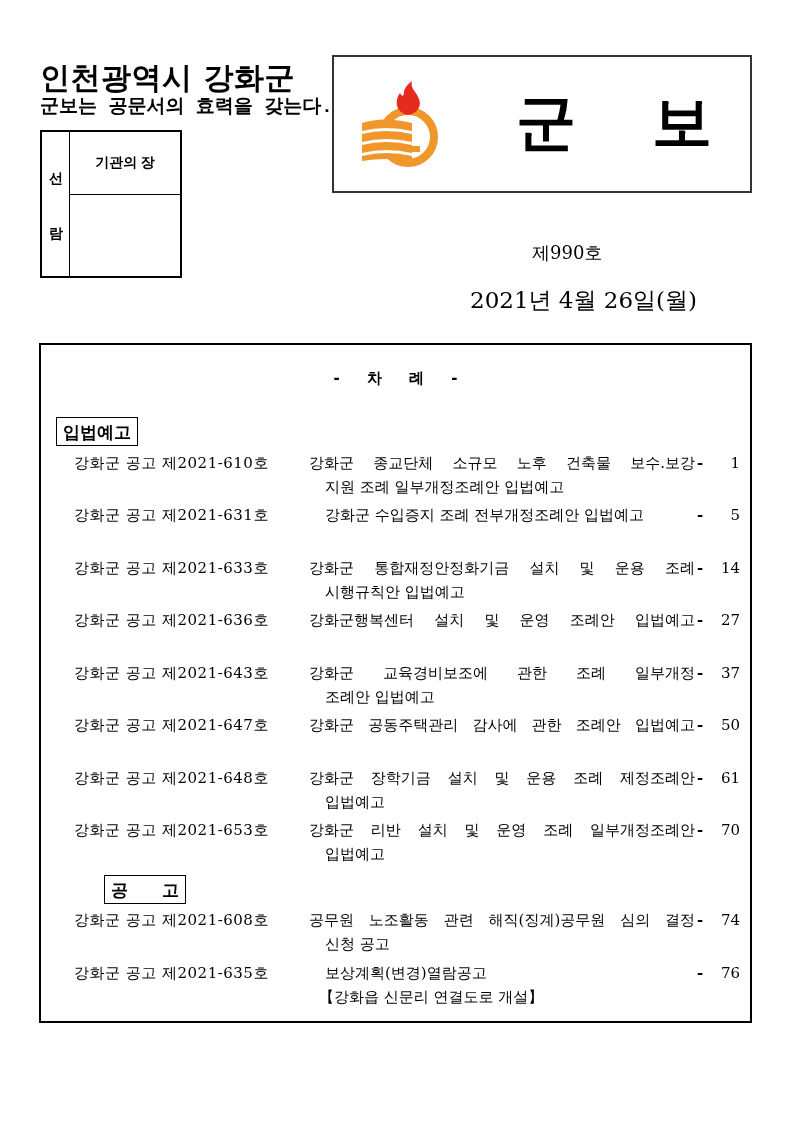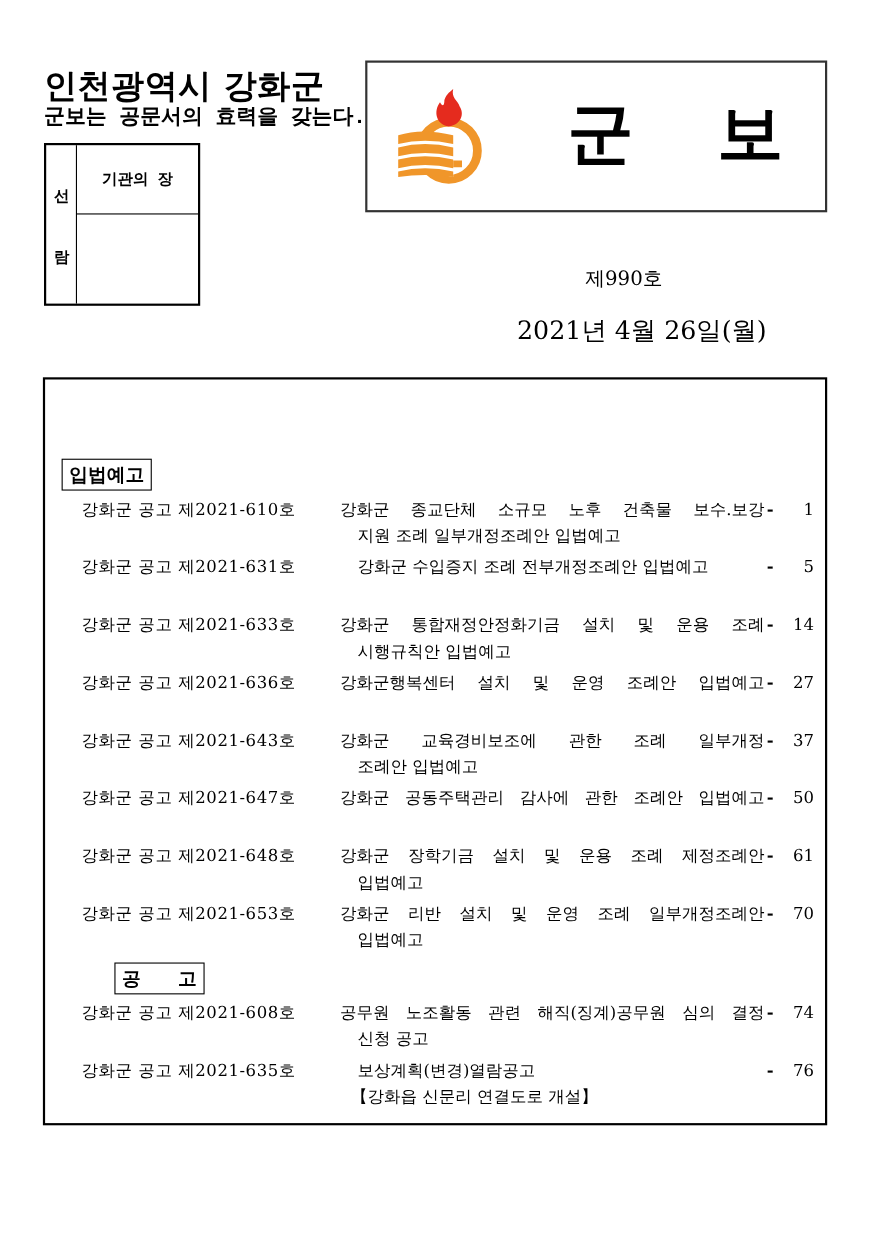--- a/index.html
+++ b/index.html
@@ -2,21 +2,21 @@
 <html><head>
 <meta charset="utf-8">
 <style>
   html, body { margin:0; padding:0; background:#ffffff; }
   body { width:793px; height:1121px; position:relative; overflow:hidden; color:#000; font-family:"DejaVu Serif", serif; }
   .org-title { position:absolute; left:40px; top:58px; font-family:"DejaVu Sans", sans-serif; font-weight:bold; font-size:30px; letter-spacing:0.5px; }
   .org-sub { position:absolute; left:40px; top:93px; font-family:Liberation Mono, monospace; font-weight:bold; font-size:19px; }
   .review-box { position:absolute; left:40px; top:130px; width:142px; height:148px; border:2px solid #000; box-sizing:border-box; }
   .review-left { position:absolute; left:0; top:0; width:28px; height:100%; border-right:1.5px solid #000; box-sizing:border-box; }
   .review-left span { position:absolute; left:0; width:28px; text-align:center; font-family:"DejaVu Sans", sans-serif; font-weight:bold; font-size:14px; }
-  .review-head { position:absolute; left:28px; top:0; right:0; height:63px; border-bottom:1.5px solid #000; box-sizing:border-box; text-align:center; padding-top:22px; font-family:Liberation Mono, monospace; font-weight:bold; font-size:14px; }
+  .review-head { position:absolute; left:28px; top:0; right:0; height:63px; border-bottom:1.5px solid #000; box-sizing:border-box; text-align:center; padding-top:22px; font-family:Liberation Serif, serif; font-weight:bold; font-size:14px; }
   .banner { position:absolute; left:332px; top:55px; width:420px; height:138px; border:2px solid #333; box-sizing:border-box; }
   .banner-logo { position:absolute; left:22px; top:22px; width:90px; height:92px; }
   .banner-char { position:absolute; top:30px; font-family:"DejaVu Sans", sans-serif; font-weight:bold; font-size:60px; line-height:70px; }
   .issue-no { position:absolute; left:532px; top:241px; font-size:18px; }
   .issue-date { position:absolute; left:470px; top:285px; font-size:23px; }
   .toc { position:absolute; left:39px; top:343px; width:713px; height:680px; border:2px solid #000; box-sizing:border-box; }
   .toc-title { position:absolute; left:0; right:0; top:24px; text-align:center; font-family:"DejaVu Sans", sans-serif; font-weight:bold; font-size:15px; word-spacing:22px; }
   .section-box { position:absolute; left:15px; border:1.5px solid #000; font-family:"DejaVu Sans", sans-serif; font-weight:bold; font-size:17px; padding:3px 6px 2px 6px; line-height:22px; }
   .entry { position:absolute; left:0; right:0; font-size:15px; line-height:24px; }
   .entry .no { position:absolute; left:33px; white-space:nowrap; letter-spacing:0.5px; }
@@ -51,20 +51,21 @@
     <path d="M52 36 C40 34 38 22 44 14 C46 18 48 18 48 12 C50 6 54 4 56 2 C54 10 60 12 62 18 C66 24 64 34 52 36 Z" fill="#e52b1e"></path>
   </svg>
   <div class="banner-char" style="left:182px">군</div>
   <div class="banner-char" style="left:318px">보</div>
 </div>
 
 <div class="issue-no">제990호</div>
 <div class="issue-date">2021년 4월 26일(월)</div>
 
 <div class="toc">
+  <div class="toc-title">- 차 례 -</div>
 
   <div class="section-box" style="top:72px">입법예고</div>
 
   <div class="entry" style="top:106px">
     <span class="no">강화군 공고 제2021-610호</span>
     <span class="title"><span>강화군 종교단체 소규모 노후 건축물 보수.보강</span></span>
     <span class="title last-left" style="top:24px">지원 조례 일부개정조례안 입법예고</span>
     <span class="dash">-</span>
     <span class="page">1</span>
   </div>

